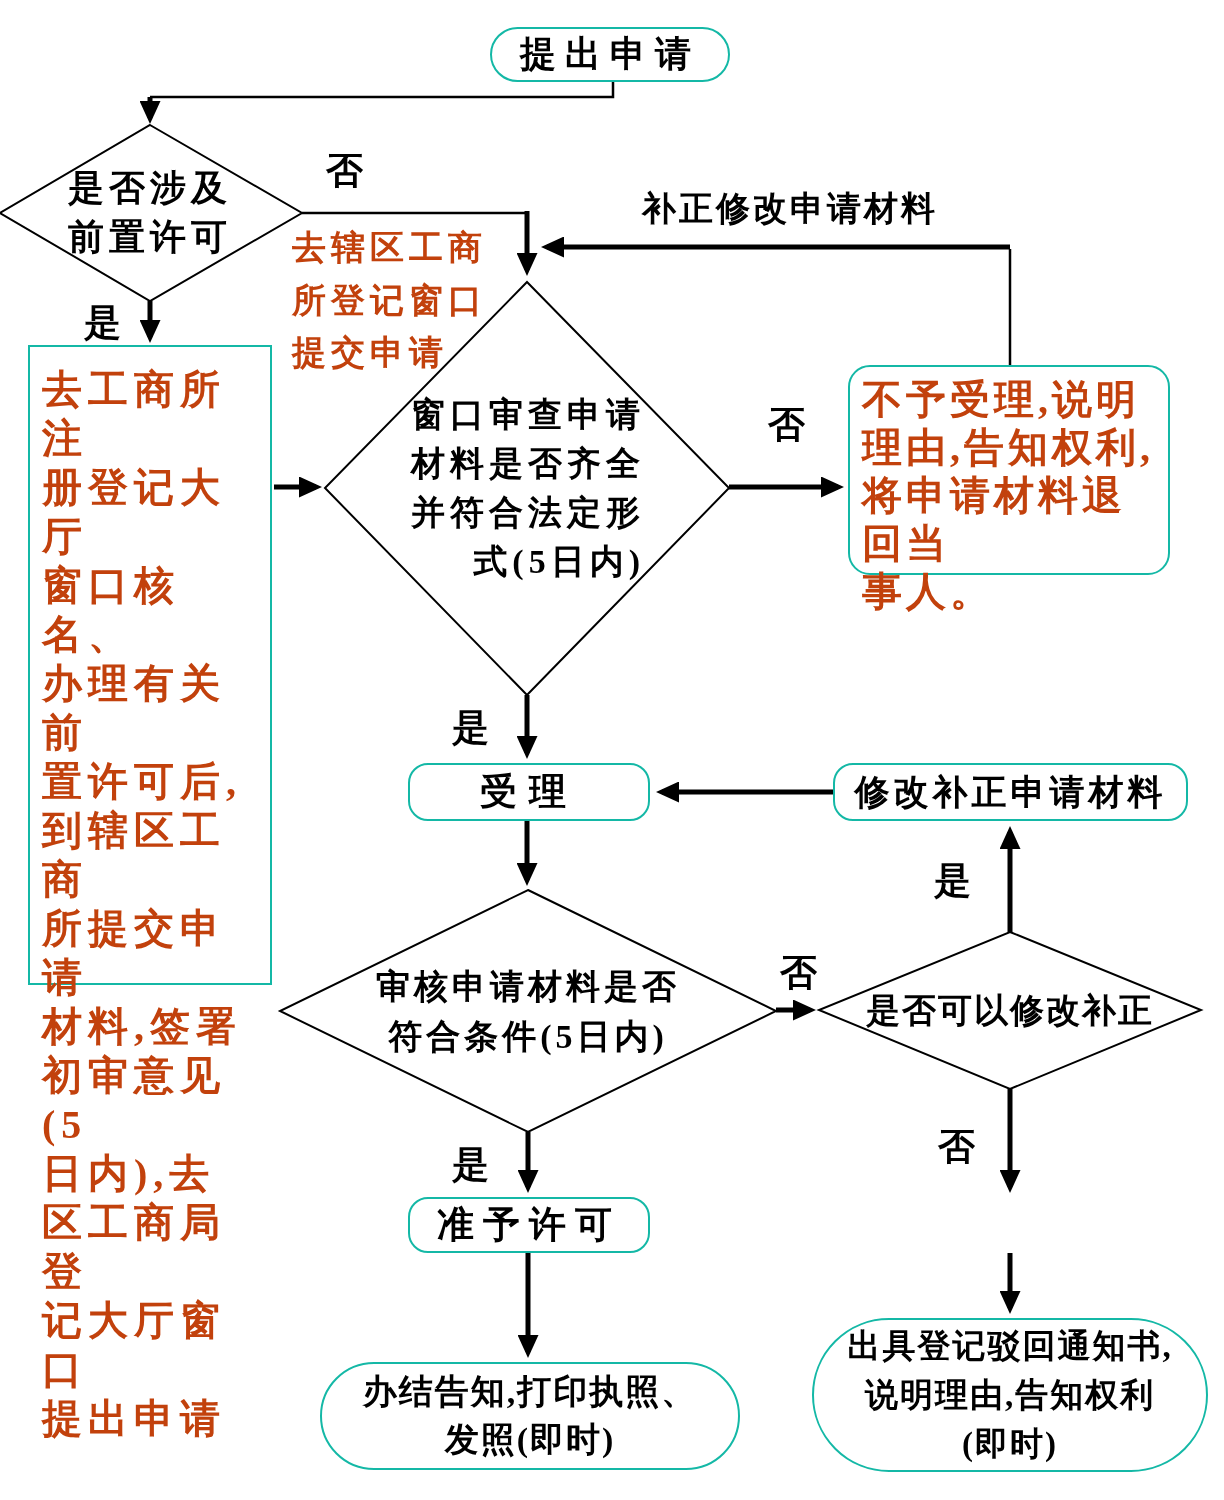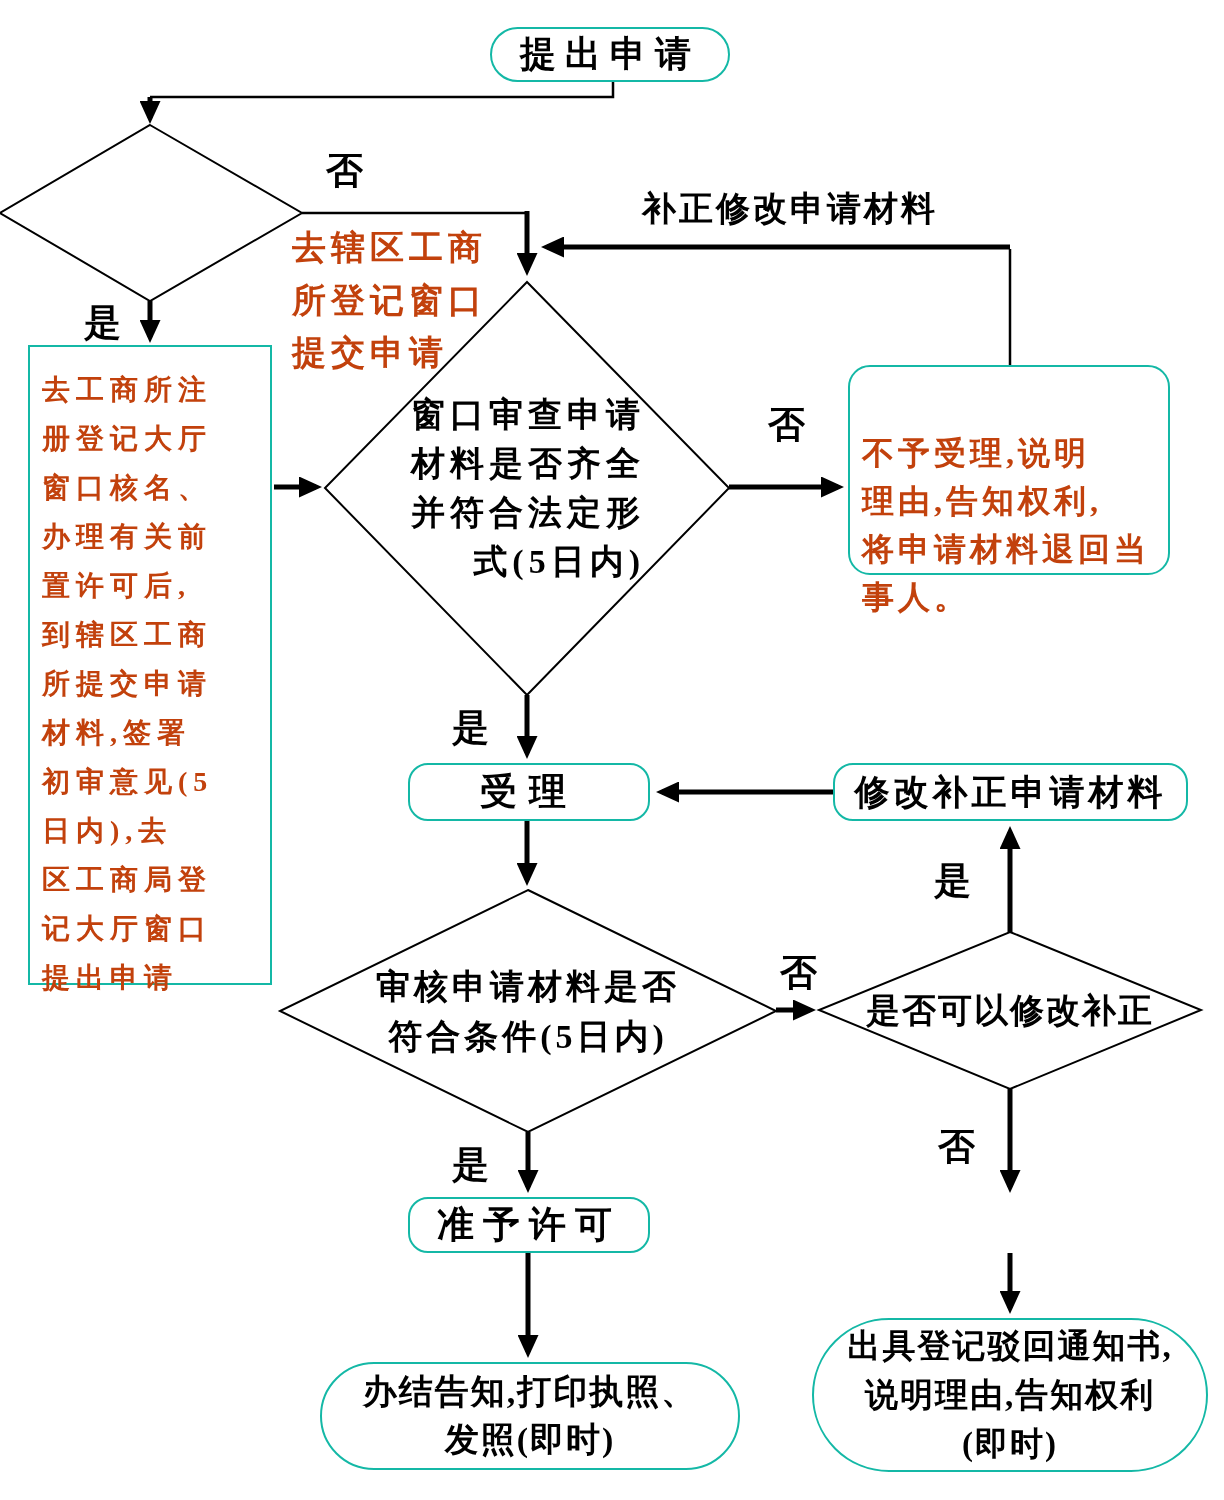--- a/index.html
+++ b/index.html
@@ -74,27 +74,31 @@
 
     <line x1="528" y1="1253" x2="528" y2="1352" stroke="#000" stroke-width="5" marker-end="url(#ah)"></line>
 
     <line x1="1010" y1="1253" x2="1010" y2="1308" stroke="#000" stroke-width="5" marker-end="url(#ah)"></line>
   </svg>
 
   <div class="node stadium" style="left:490px;top:27px;width:240px;height:55px;font-size:36px;letter-spacing:9px;">
     <span>提出申请</span>
   </div>
 
+  <div class="diamond-label" style="left:30px;top:160px;width:240px;height:106px;font-size:36px;letter-spacing:5px;white-space:pre-line;">
+    <span>是否涉及
+前置许可</span>
+  </div>
 
   <div class="txt" style="left:292px;top:222px;width:206px;font-size:34px;letter-spacing:5px;line-height:1.55;"><span>去辖区工商
 所登记窗口
 提交申请</span></div>
 
   <div class="node" style="left:28px;top:345px;width:244px;height:640px;align-items:flex-start;justify-content:flex-start;">
-    <div class="txt" style="position:static;font-size:28px;letter-spacing:6px;line-height:49px;padding:18px 12px;text-align:left;"><span>去工商所注
+    <div class="txt" style="position:static;font-size:40px;letter-spacing:6px;line-height:49px;padding:18px 12px;text-align:left;"><span>去工商所注
 册登记大厅
 窗口核名、
 办理有关前
 置许可后,
 到辖区工商
 所提交申请
 材料,签署
 初审意见(5
 日内),去
 区工商局登
@@ -103,21 +107,21 @@
   </div>
 
   <div class="diamond-label" style="left:382px;top:388px;width:292px;height:200px;font-size:34px;letter-spacing:5px;line-height:49px;white-space:pre-line;text-align:right;">
     <span>窗口审查申请
 材料是否齐全
 并符合法定形
 式(5日内)</span>
   </div>
 
   <div class="node" style="left:848px;top:365px;width:322px;height:210px;border-radius:22px;align-items:flex-start;justify-content:flex-start;">
-    <div class="txt" style="position:static;font-size:32px;letter-spacing:4px;line-height:48px;padding:28px 12px;text-align:left;margin-top:34px;"><span>不予受理,说明
+    <div class="txt" style="position:static;font-size:40px;letter-spacing:4px;line-height:48px;padding:9px 12px;text-align:left;"><span>不予受理,说明
 理由,告知权利,
 将申请材料退回当
 事人。</span></div>
   </div>
 
   <div class="node rrect" style="left:408px;top:763px;width:242px;height:58px;font-size:37px;letter-spacing:12px;">
     <span>受理</span>
   </div>
 
   <div class="node rrect" style="left:833px;top:763px;width:355px;height:58px;font-size:35px;letter-spacing:4px;">

